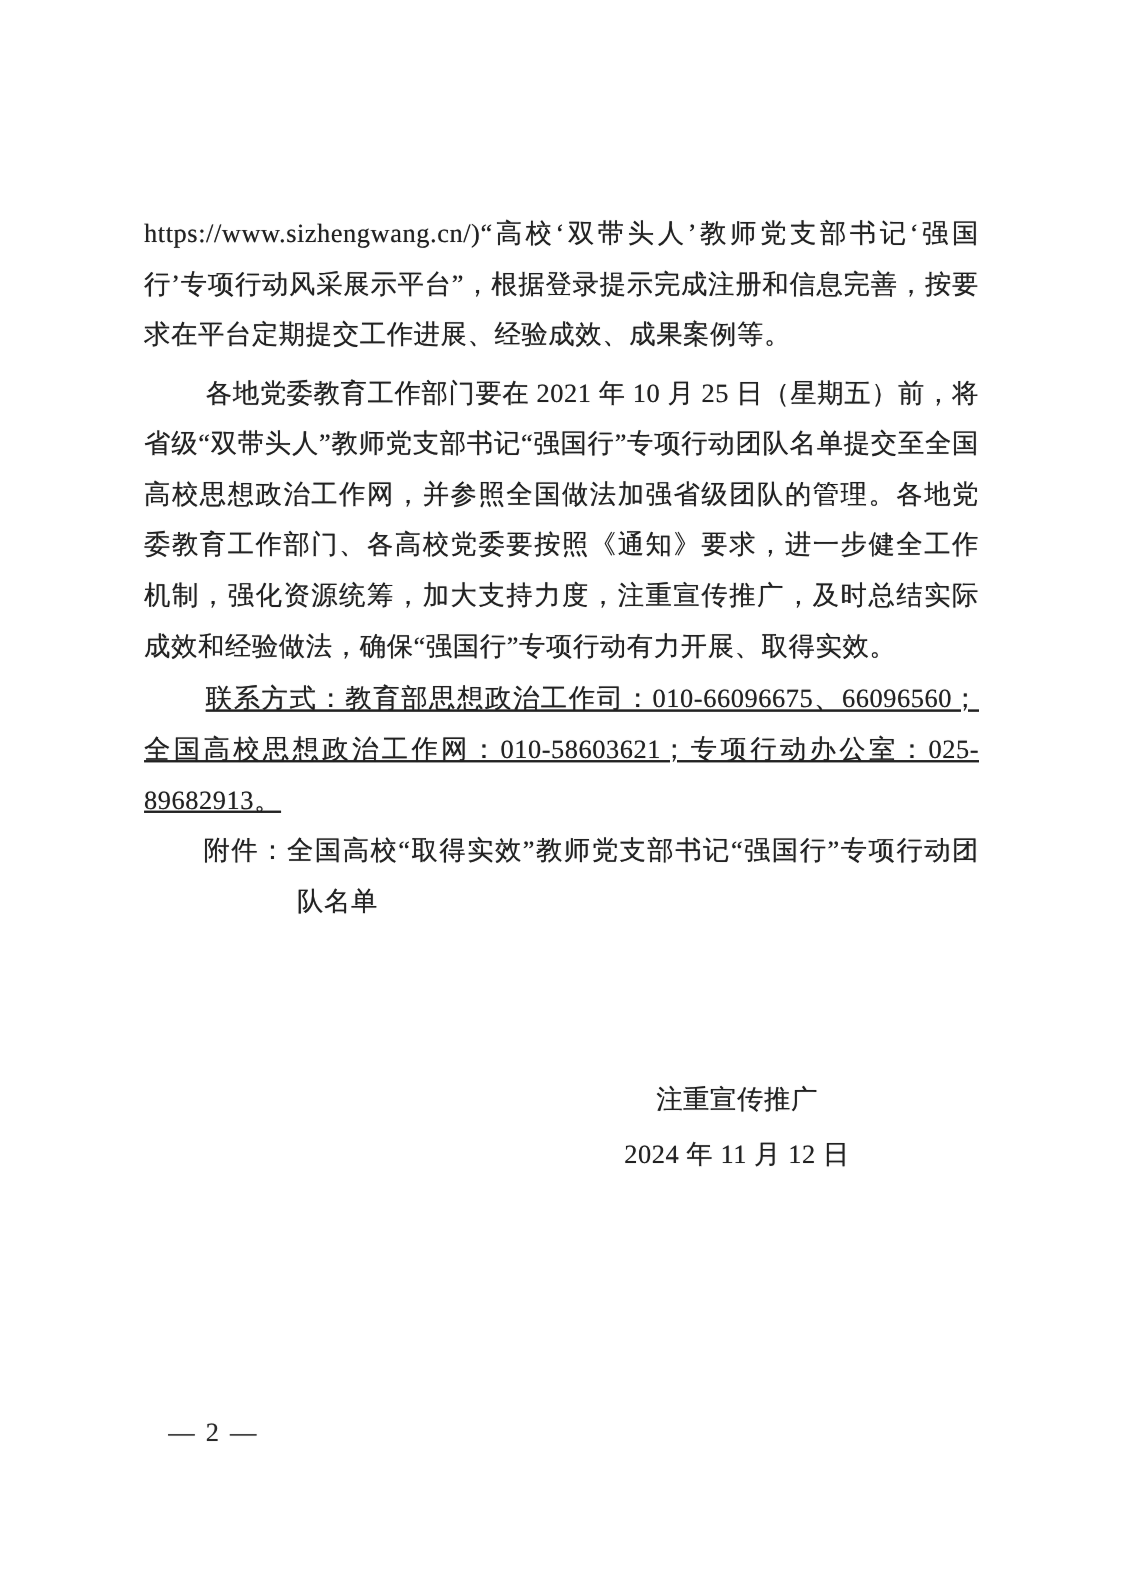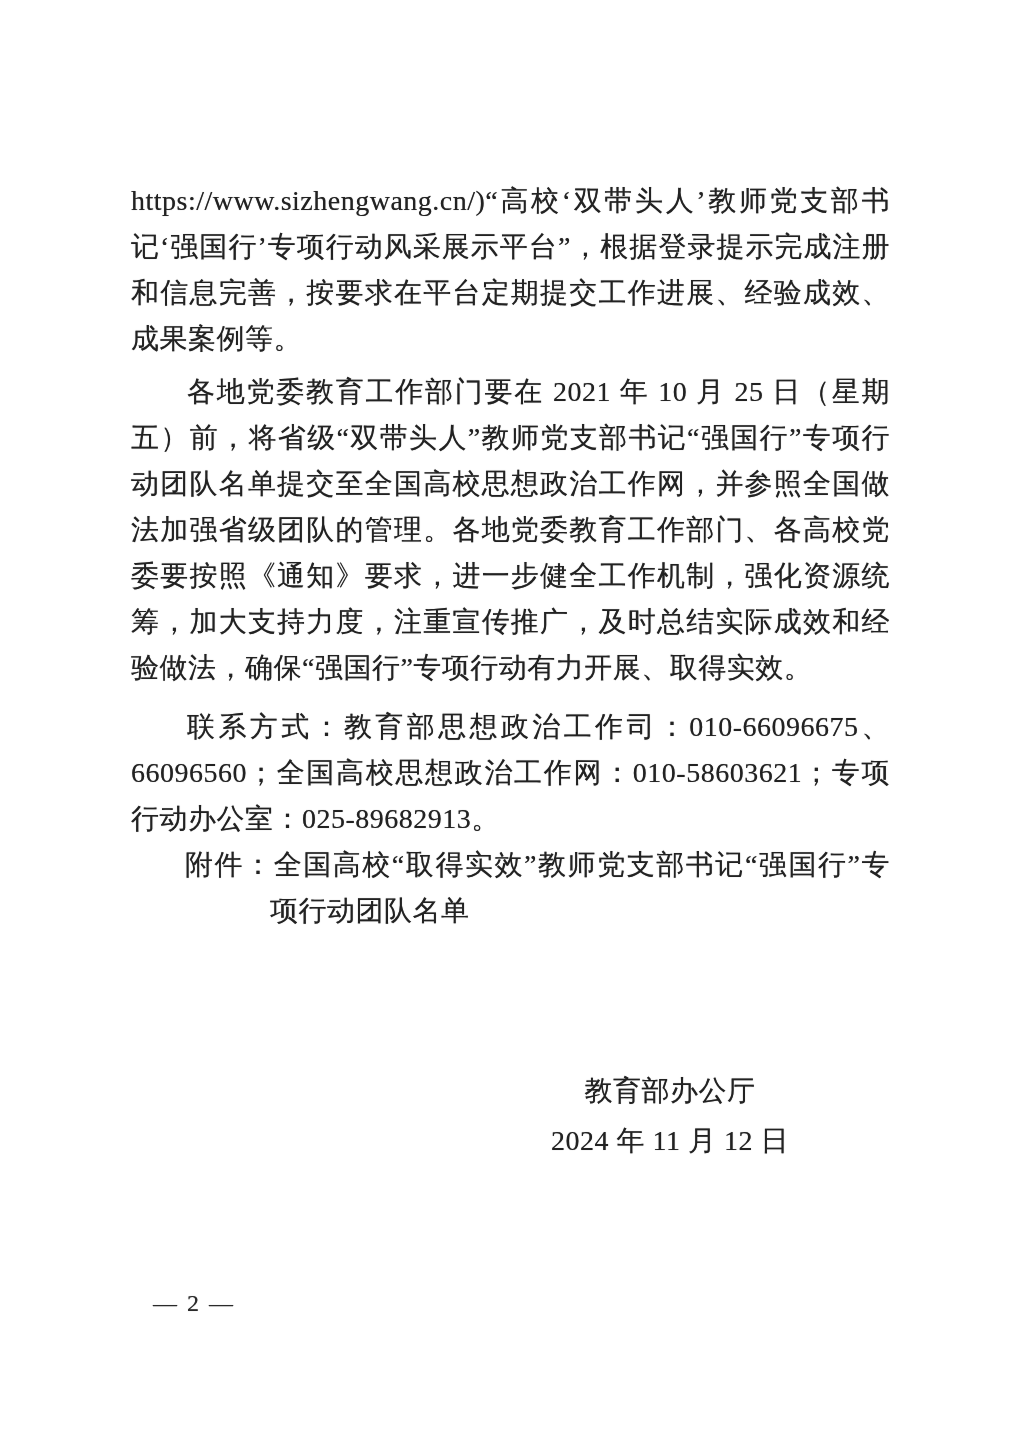--- a/index.html
+++ b/index.html
@@ -12,37 +12,37 @@
     width: 1024px;
     height: 1448px;
     background: #ffffff;
     overflow: hidden;
     font-family: "Liberation Serif", "DejaVu Serif", serif;
     color: #222222;
   }
   .content {
     position: absolute;
     left: 131px;
-    top: 178px;
+    top: 190px;
     width: 759px;
-    font-size: 28px;
+    font-size: 24px;
     line-height: 46px;
     text-align: justify;
     text-justify: inter-character;
     letter-spacing: 0.5px;
     text-shadow: 0 0 0.7px rgba(40,40,40,0.65);
   }
   .content p {
     margin: 0;
   }
   p.para-indent {
     text-indent: 56px;
   }
   p.para-2 { margin-top: 7px; }
-  p.para-3 { margin-top: 13px; }
+  p.para-3 { margin-top: 2px; text-decoration: underline; }
   .attachment {
     margin-top: 57px;
     padding-left: 139px;
     text-indent: -85px;
   }
   .signature {
     margin-top: 132px;
     margin-left: 319px;
     width: 440px;
     line-height: 50px;
@@ -69,20 +69,20 @@
 
     <p class="para-1">https://www.sizhengwang.cn/)“高校‘双带头人’教师党支部书记‘强国行’专项行动风采展示平台”，根据登录提示完成注册和信息完善，按要求在平台定期提交工作进展、经验成效、成果案例等。</p>
 
     <p class="para-2 para-indent">各地党委教育工作部门要在 2021 年 10 月 25 日（星期五）前，将省级“双带头人”教师党支部书记“强国行”专项行动团队名单提交至全国高校思想政治工作网，并参照全国做法加强省级团队的管理。各地党委教育工作部门、各高校党委要按照《通知》要求，进一步健全工作机制，强化资源统筹，加大支持力度，注重宣传推广，及时总结实际成效和经验做法，确保“强国行”专项行动有力开展、取得实效。</p>
 
     <p class="para-3 para-indent">联系方式：教育部思想政治工作司：010-66096675、66096560；全国高校思想政治工作网：010-58603621；专项行动办公室：025-89682913。</p>
 
     <p class="attachment"><span>附件：</span><span>全国高校“取得实效”教师党支部书记“强国行”专项行动团队名单</span></p>
 
     <div class="signature">
-      <div>教育部办公厅</div>
+      <div>注重宣传推广</div>
       <div>2024 年 11 月 12 日</div>
     </div>
 
   </div>
 
   <div class="page-footer">— 2 —</div>
 </div>
 
 </body></html>

